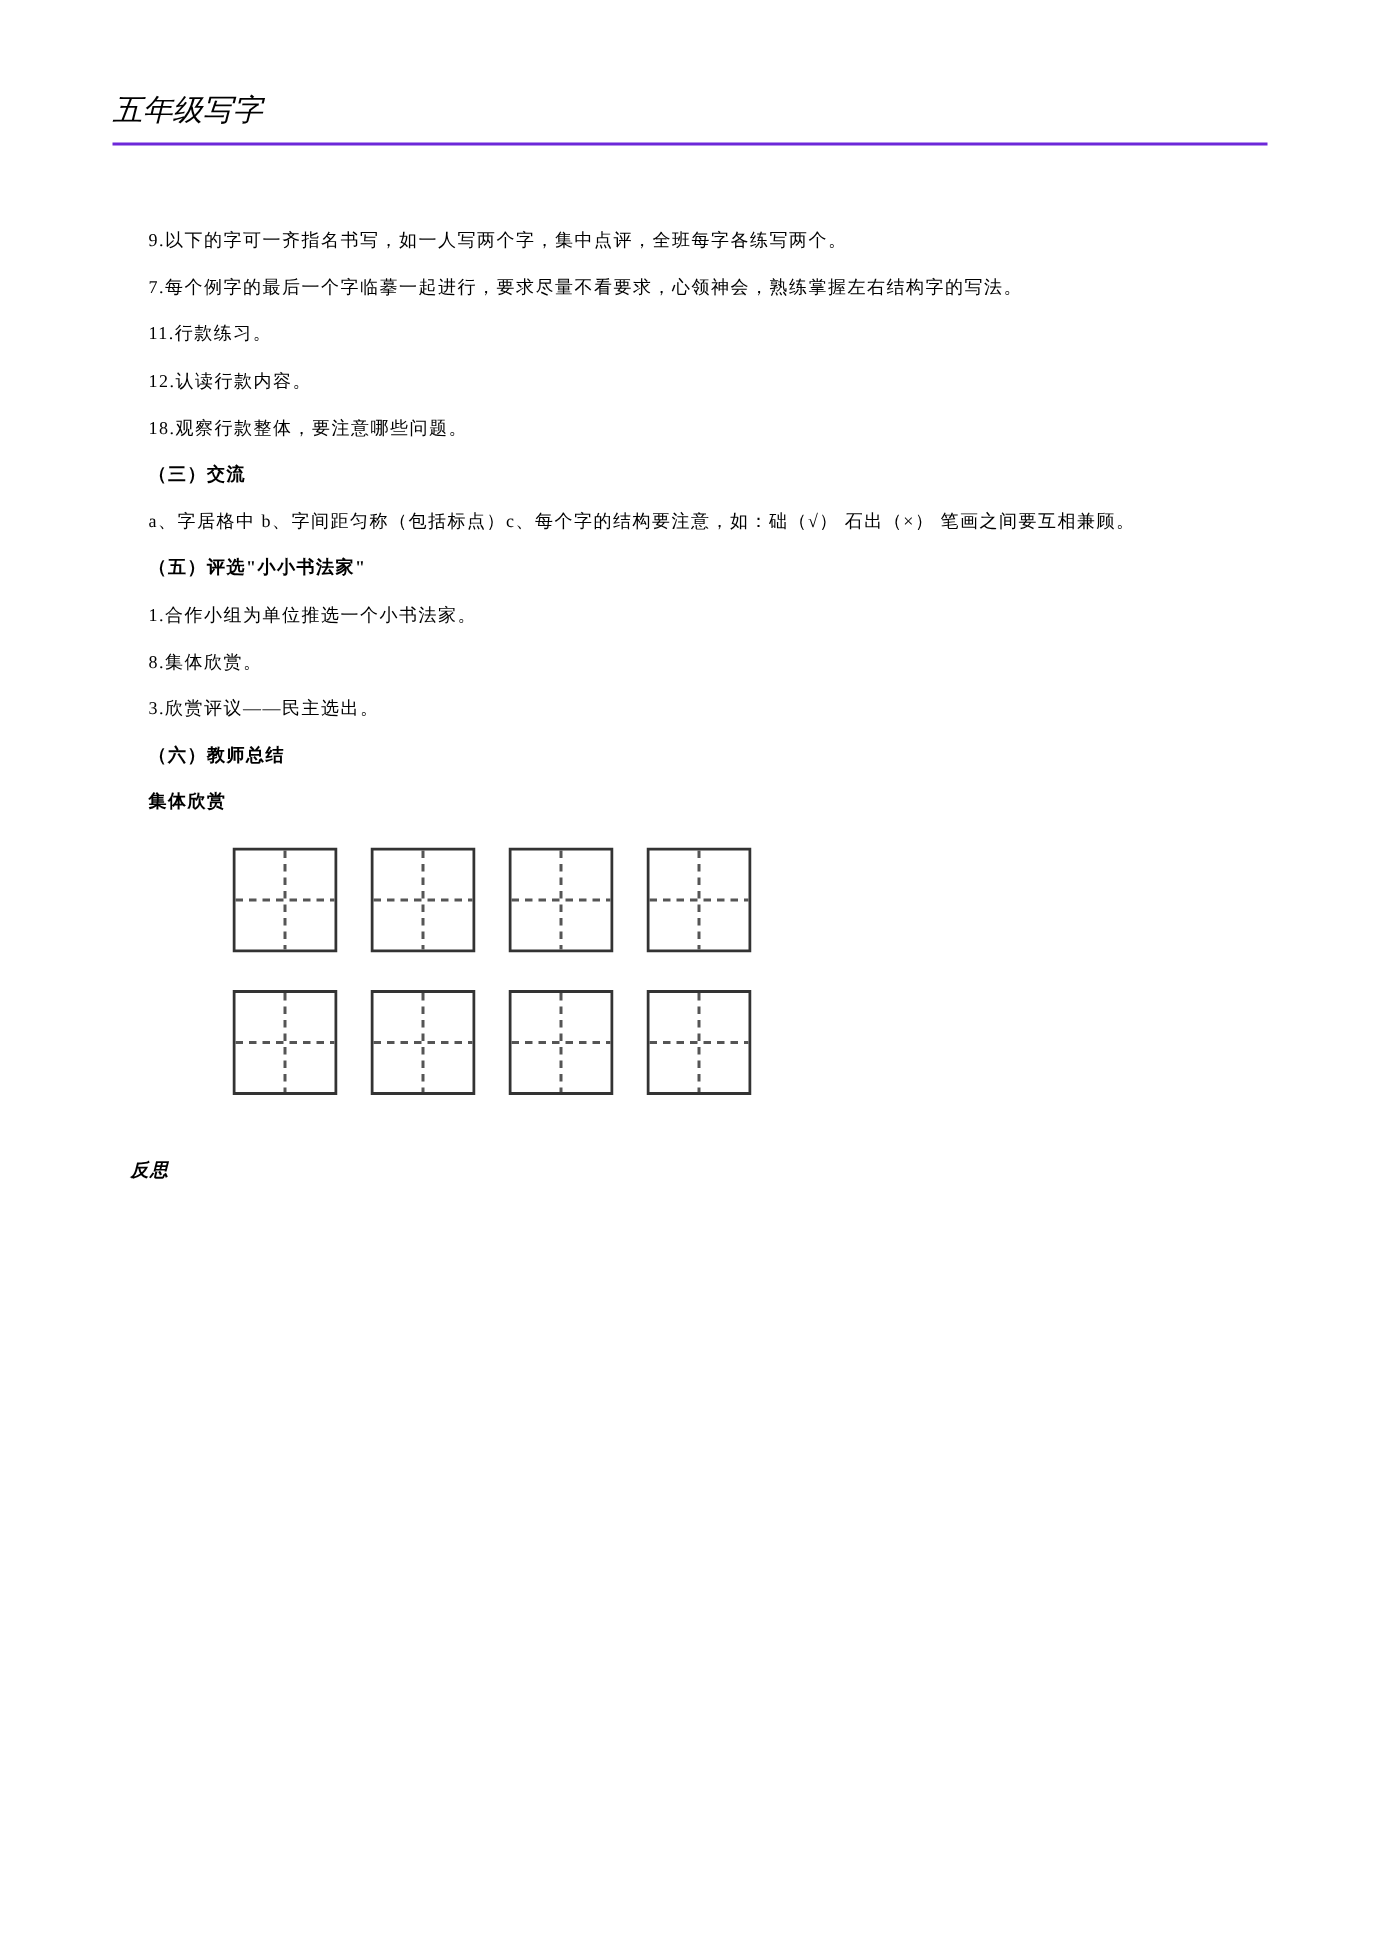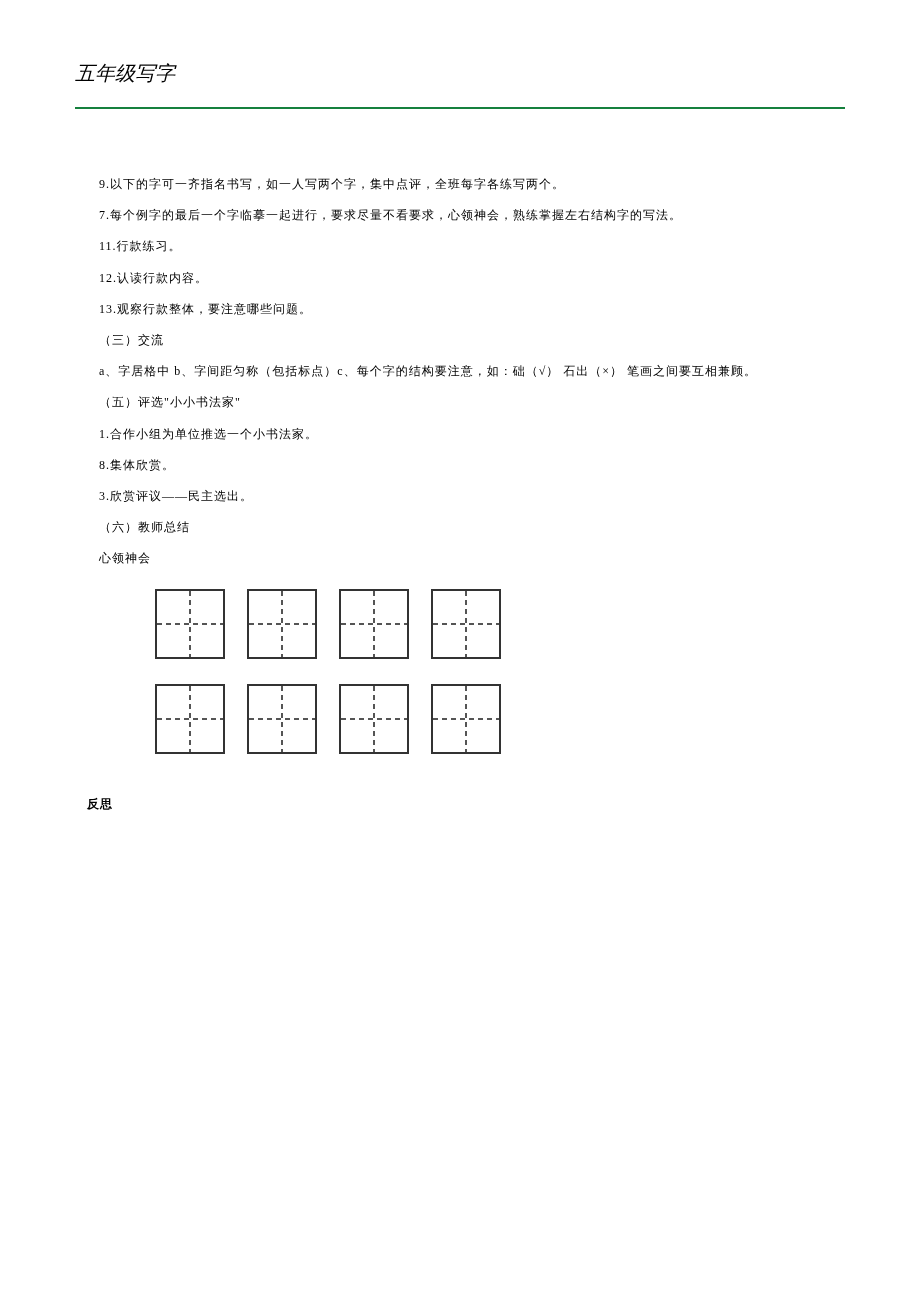--- a/index.html
+++ b/index.html
@@ -12,72 +12,73 @@
       font-family: "SimSun", "宋体", serif;
       width: 920px;
       min-height: 1302px;
       padding: 60px 75px 60px 75px;
       color: #000000;
       font-size: 17px;
     }
     .header-title {
       font-family: "KaiTi", "楷体", serif;
       font-size: 20px;
-      padding-bottom: 20px;
-      border-bottom: 2px solid #15803d;
-      margin-bottom: 60px;
+      padding-bottom: 8px;
+      border-bottom: 2px solid #6d28d9;
+      margin-bottom: 48px;
       font-style: italic;
     }
     .content {
       line-height: 2.6;
       font-size: 12px;
       letter-spacing: 1px;
     }
     .para {
       text-indent: 2em;
     }
     .bold {
-      font-weight: normal;
+      font-weight: bold;
     }
     .grid-row {
       display: flex;
       gap: 22px;
       margin-left: 80px;
       margin-top: 15px;
       margin-bottom: 25px;
     }
     .tianzi-grid {
       width: 70px;
       height: 70px;
     }
     .reflect {
       font-weight: bold;
       margin-top: 35px;
       text-indent: 1em;
+      font-style: italic;
     }
   </style>
 </head>
 <body>
 
 <div class="header-title">五年级写字</div>
 
 <div class="content">
   <p class="para">9.以下的字可一齐指名书写，如一人写两个字，集中点评，全班每字各练写两个。</p>
   <p class="para">7.每个例字的最后一个字临摹一起进行，要求尽量不看要求，心领神会，熟练掌握左右结构字的写法。</p>
   <p class="para">11.行款练习。</p>
   <p class="para">12.认读行款内容。</p>
-  <p class="para">13.观察行款整体，要注意哪些问题。</p>
+  <p class="para">18.观察行款整体，要注意哪些问题。</p>
   <p class="para bold">（三）交流</p>
   <p class="para">a、字居格中 b、字间距匀称（包括标点）c、每个字的结构要注意，如：础（√）  石出（×）  笔画之间要互相兼顾。</p>
   <p class="para bold">（五）评选"小小书法家"</p>
   <p class="para">1.合作小组为单位推选一个小书法家。</p>
   <p class="para">8.集体欣赏。</p>
   <p class="para">3.欣赏评议——民主选出。</p>
   <p class="para bold">（六）教师总结</p>
-  <p class="para bold">心领神会</p>
+  <p class="para bold">集体欣赏</p>
 
   <div class="grid-row">
     <svg class="tianzi-grid" viewBox="0 0 70 70">
       <rect x="1" y="1" width="68" height="68" fill="none" stroke="#333" stroke-width="2"></rect>
       <line x1="35" y1="2" x2="35" y2="68" stroke="#555" stroke-width="2" stroke-dasharray="5,4"></line>
       <line x1="2" y1="35" x2="68" y2="35" stroke="#555" stroke-width="2" stroke-dasharray="5,4"></line>
     </svg>
     <svg class="tianzi-grid" viewBox="0 0 70 70">
       <rect x="1" y="1" width="68" height="68" fill="none" stroke="#333" stroke-width="2"></rect>
       <line x1="35" y1="2" x2="35" y2="68" stroke="#555" stroke-width="2" stroke-dasharray="5,4"></line>

